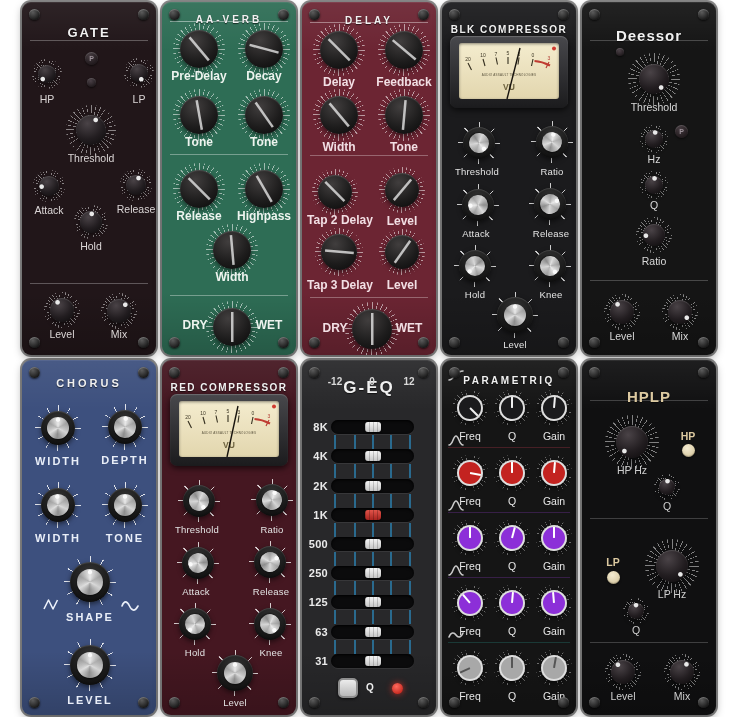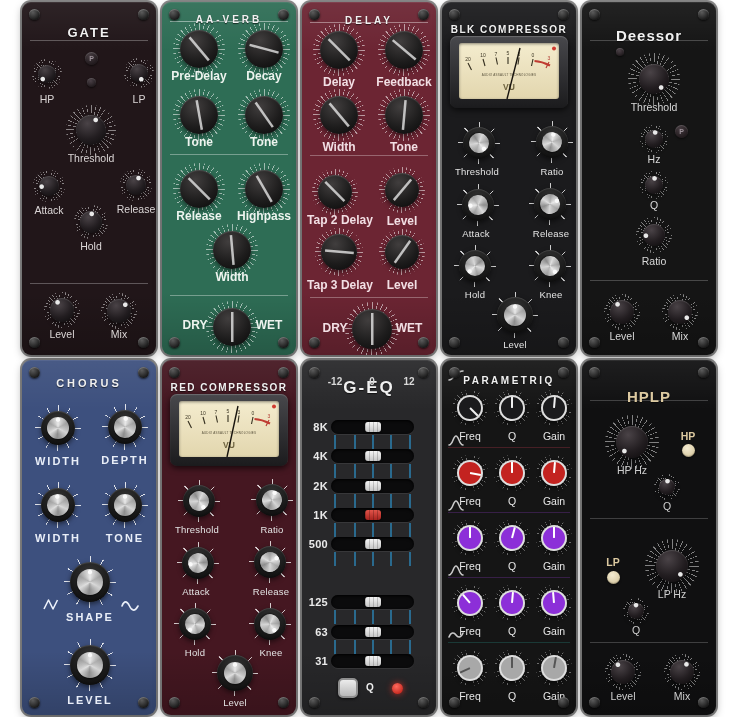--- a/index.html
+++ b/index.html
@@ -406,20 +406,33 @@
           <div class="geq-dashes">
             <i class="geq-dash" style="left: 3px;"></i>
             <i class="geq-dash" style="left: 23px;"></i>
             <i class="geq-dash" style="left: 41px;"></i>
             <i class="geq-dash" style="left: 59px;"></i>
             <i class="geq-dash" style="left: 78px;"></i>
           </div>
         </div>
         <div class="geq-band" style="top: 177px;">
           <span class="geq-band-label">500</span>
+          <div class="geq-track">
+            <div class="geq-handle" style="left: calc(50% - 8px);"></div>
+          </div>
+          <div class="geq-dashes">
+            <i class="geq-dash" style="left: 3px;"></i>
+            <i class="geq-dash" style="left: 23px;"></i>
+            <i class="geq-dash" style="left: 41px;"></i>
+            <i class="geq-dash" style="left: 59px;"></i>
+            <i class="geq-dash" style="left: 78px;"></i>
+          </div>
+        </div>
+        <div class="geq-band" style="top: 206.2px;">
+          <span class="geq-band-label">250</span>
           <div class="geq-track">
             <div class="geq-handle" style="left: calc(50% - 8px);"></div>
           </div>
           <div class="geq-dashes">
             <i class="geq-dash" style="left: 3px;"></i>
             <i class="geq-dash" style="left: 23px;"></i>
             <i class="geq-dash" style="left: 41px;"></i>
             <i class="geq-dash" style="left: 59px;"></i>
             <i class="geq-dash" style="left: 78px;"></i>
           </div>

